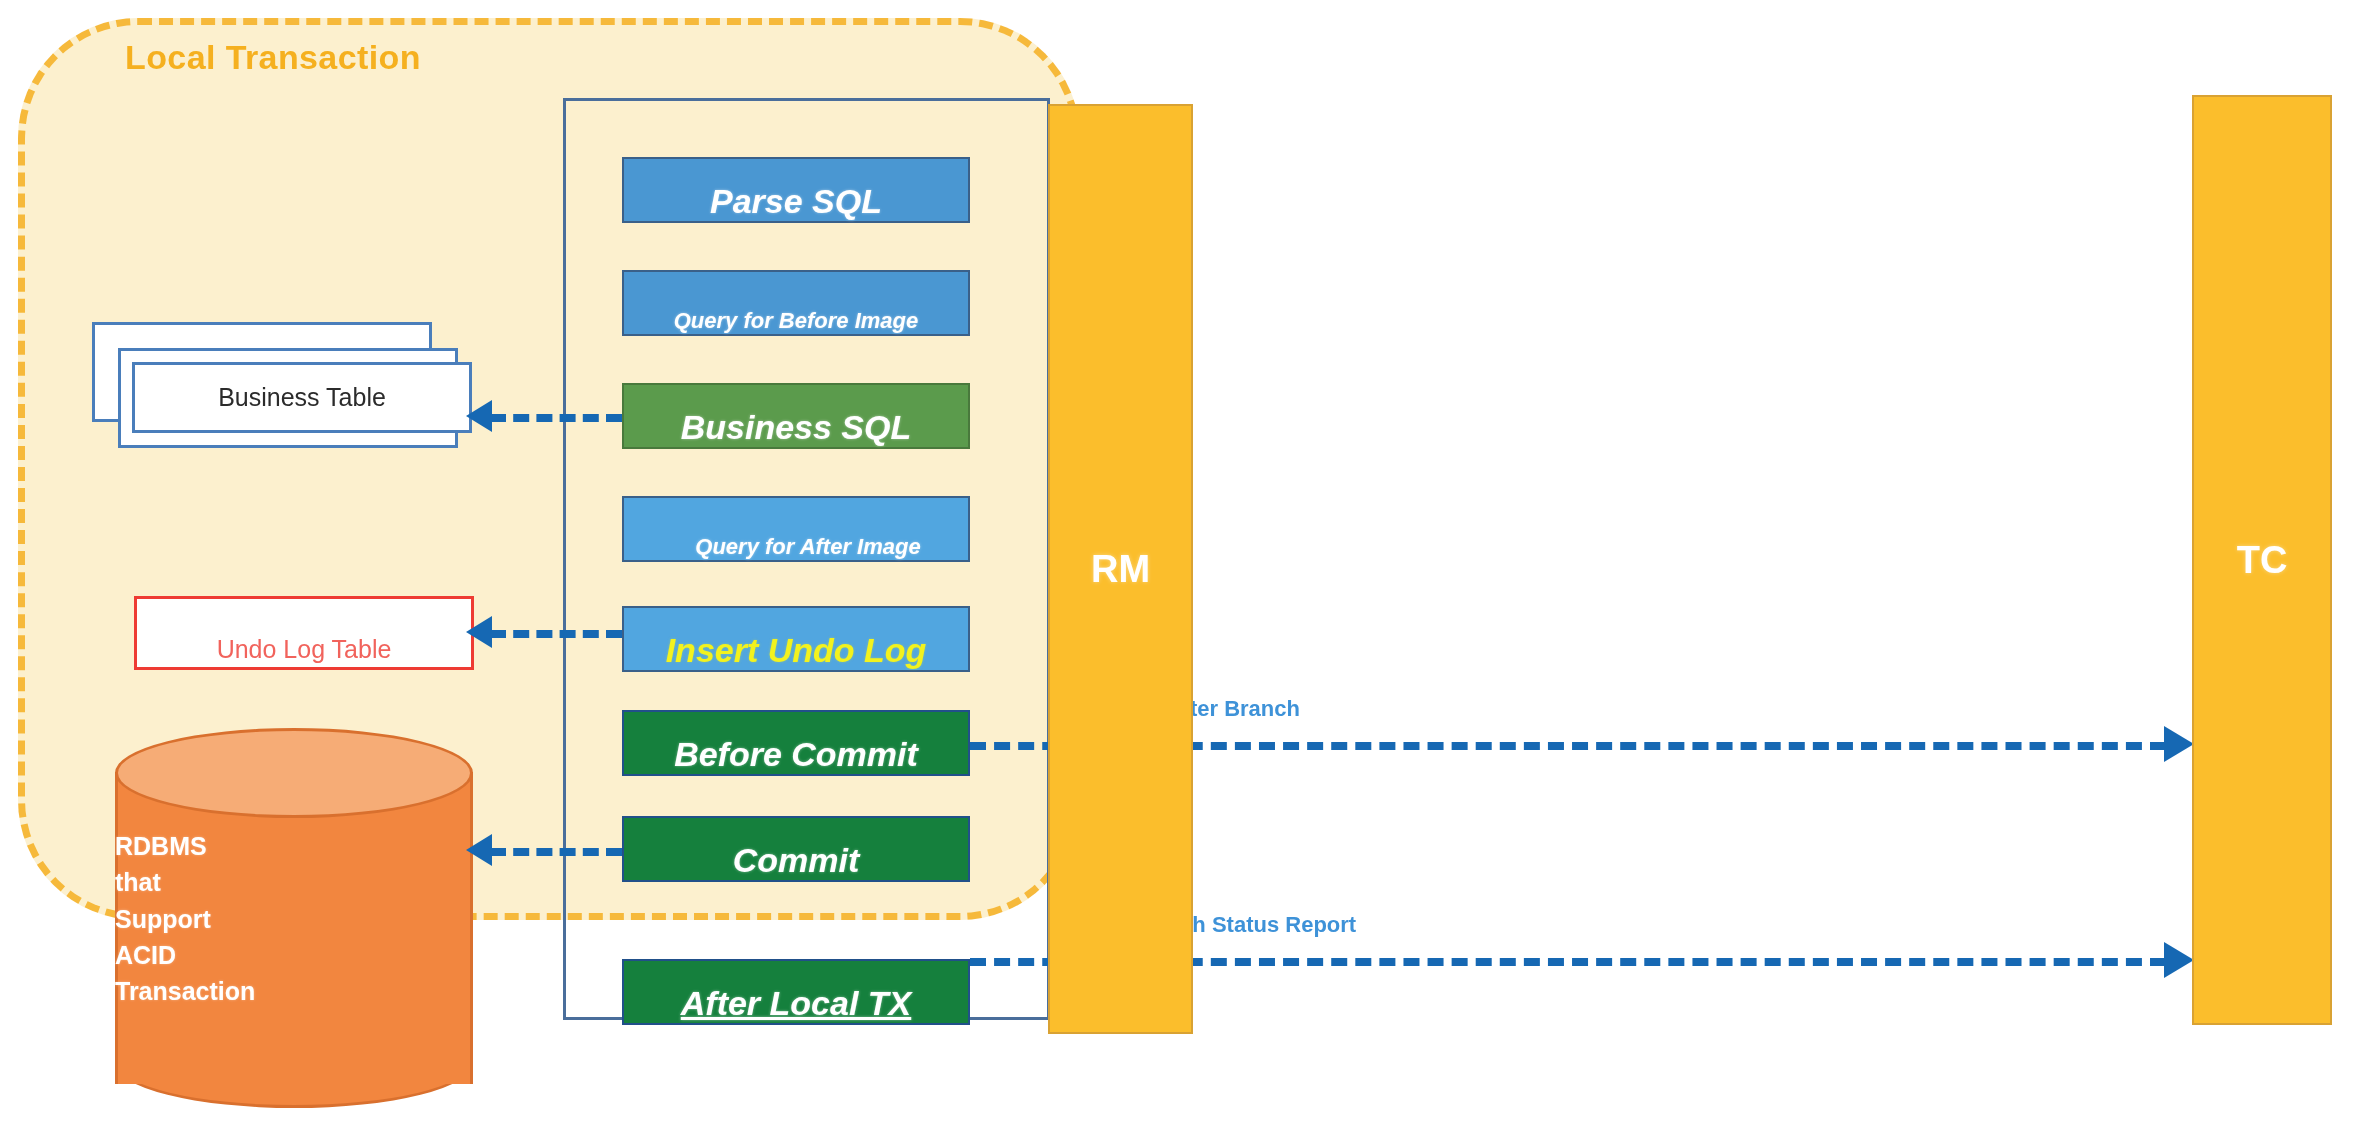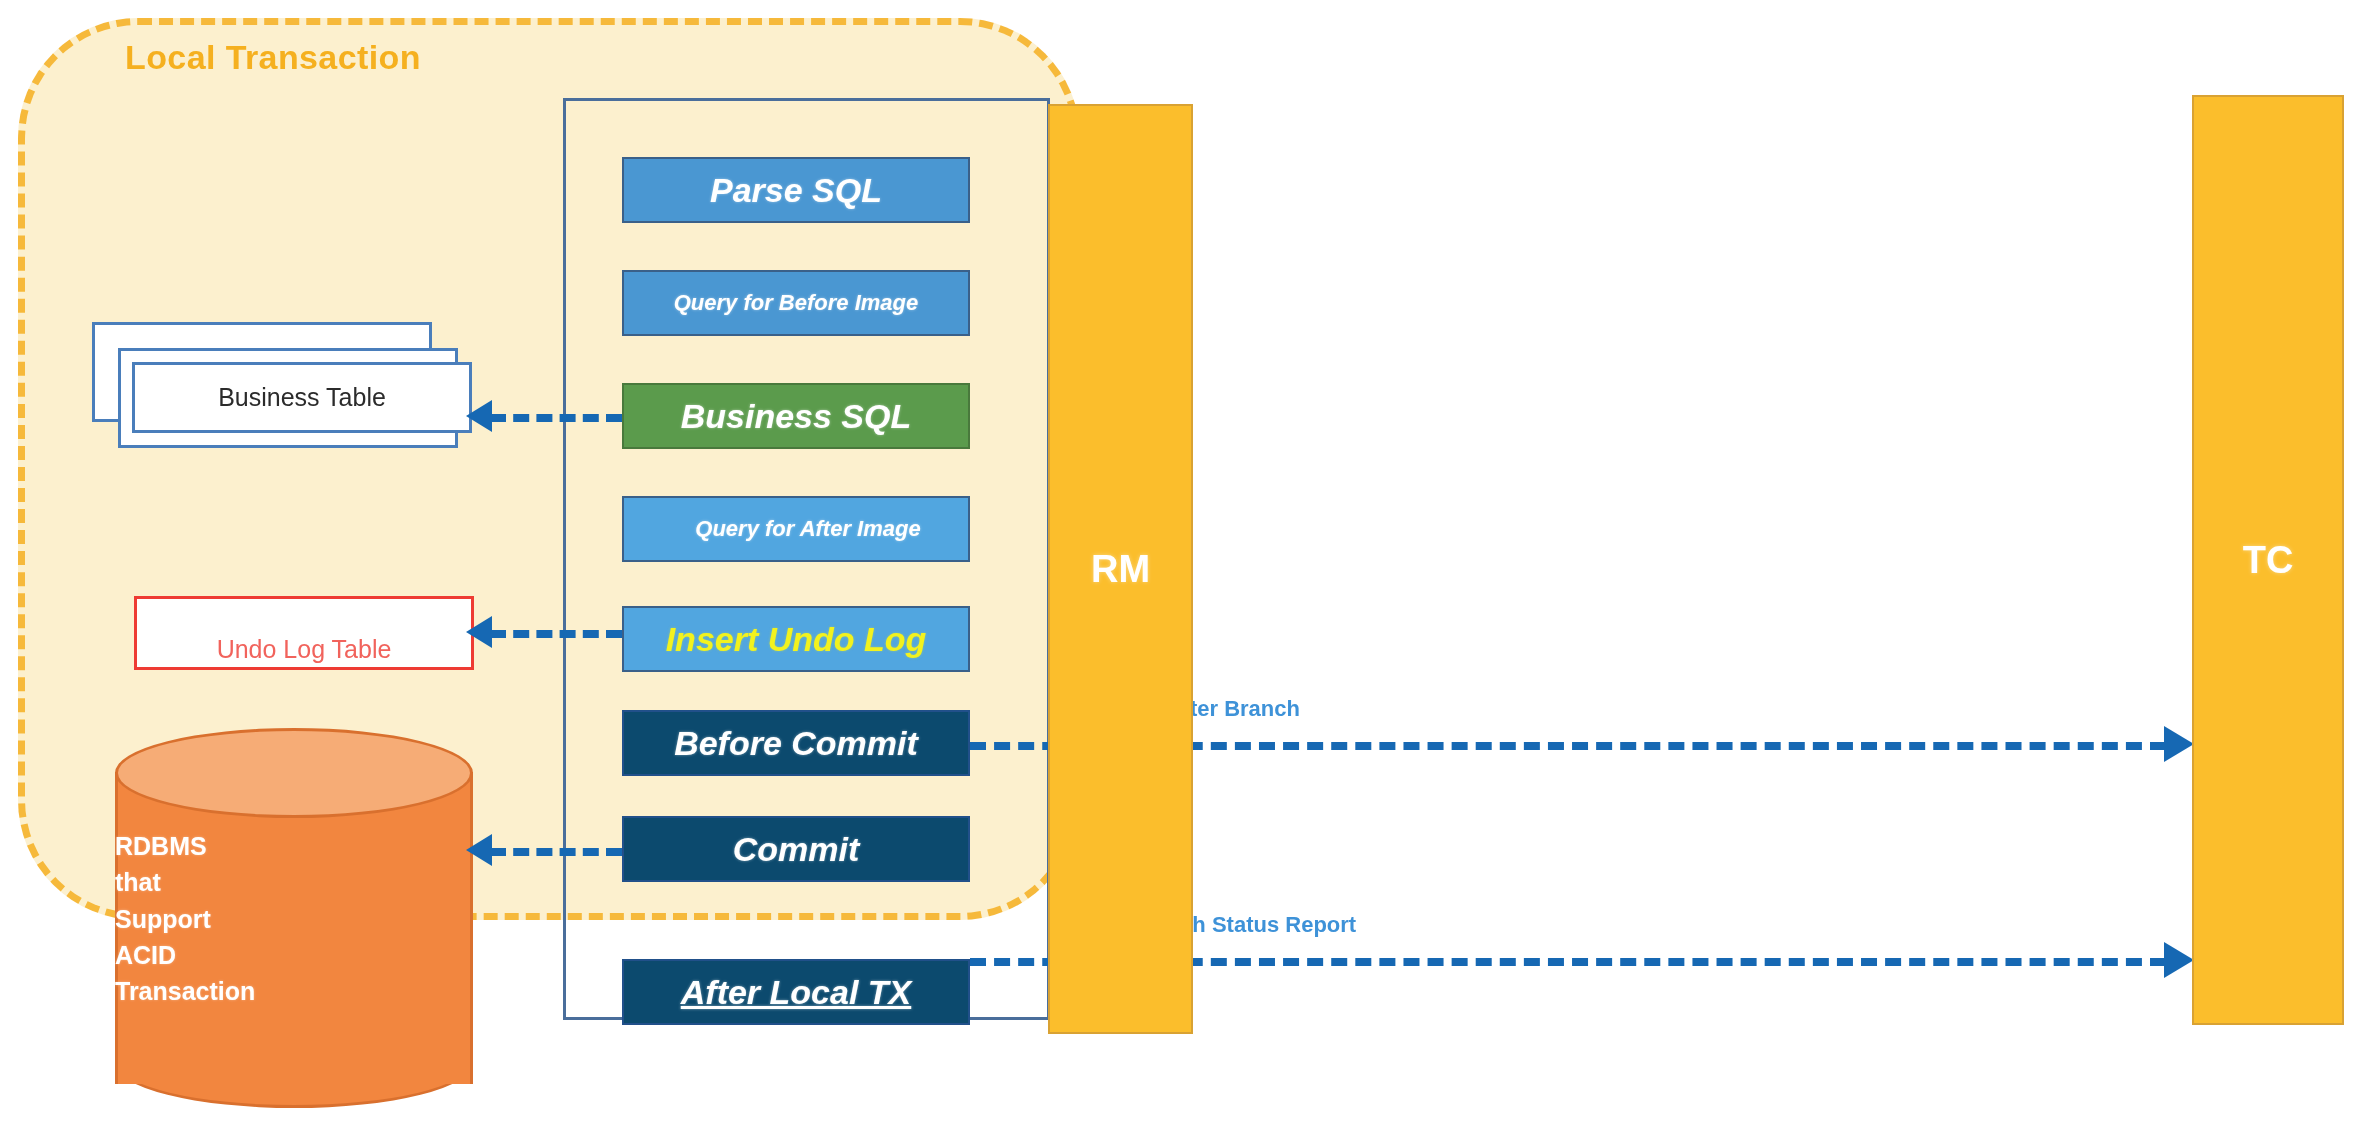--- a/index.html
+++ b/index.html
@@ -24,42 +24,42 @@
   }
 
   
   #outside-strip{
     position:absolute;left:566px;top:922px;width:481px;height:95px;background:#ffffff;
   }
 
   
   .op-box{
     position:absolute;left:622px;width:348px;height:66px;
-    display:flex;align-items:center;justify-content:center;
+    display:flex;align-items:flex-end;justify-content:center;
     box-sizing:border-box;border:2px solid #3A6089;
     font-style:italic;font-weight:bold;color:#ffffff;
     text-shadow:0 0 3px rgba(255,255,255,.45);
   }
   .op-blue   {background:#4A97D2;}
   .op-green  {background:#5B9B4C;border-color:#49793C;}
   .op-lightblue{background:#51A6E0;}
-  .op-dark   {background:#0c4a6e;border-color:#21508A;}
+  .op-dark   {background:#15803d;border-color:#21508A;}
   .fs-big   {font-size:34px;}
   .fs-small {font-size:22px;}
   .txt-yellow{color:#F2F21E;text-shadow:0 0 3px rgba(242,242,30,.35);}
 
   
   .vbar{
     position:absolute;background:#FBBE2C;border:2px solid #D9A233;
     box-sizing:border-box;display:flex;align-items:center;justify-content:center;
     color:#ffffff;font-weight:bold;font-size:38px;
     text-shadow:0 0 4px rgba(255,255,255,.4);
   }
   #rm-bar{left:1048px;top:104px;width:145px;height:930px;text-align:center;}
-  #tc-bar{left:2192px;top:95px;width:152px;height:930px;}
+  #tc-bar{left:2192px;top:95px;width:140px;height:930px;}
 
   
   .sheet{
     position:absolute;background:#ffffff;border:3px solid #4A7EBB;box-sizing:border-box;
   }
   #sheet-back {left:92px; top:322px; width:340px;height:100px;}
   #sheet-mid  {left:118px;top:348px; width:340px;height:100px;}
   #sheet-front{left:132px;top:362px; width:340px;height:71px;
                display:flex;align-items:center;justify-content:center;}
   #business-table-label{font-size:25px;color:#2B2B2B;}

